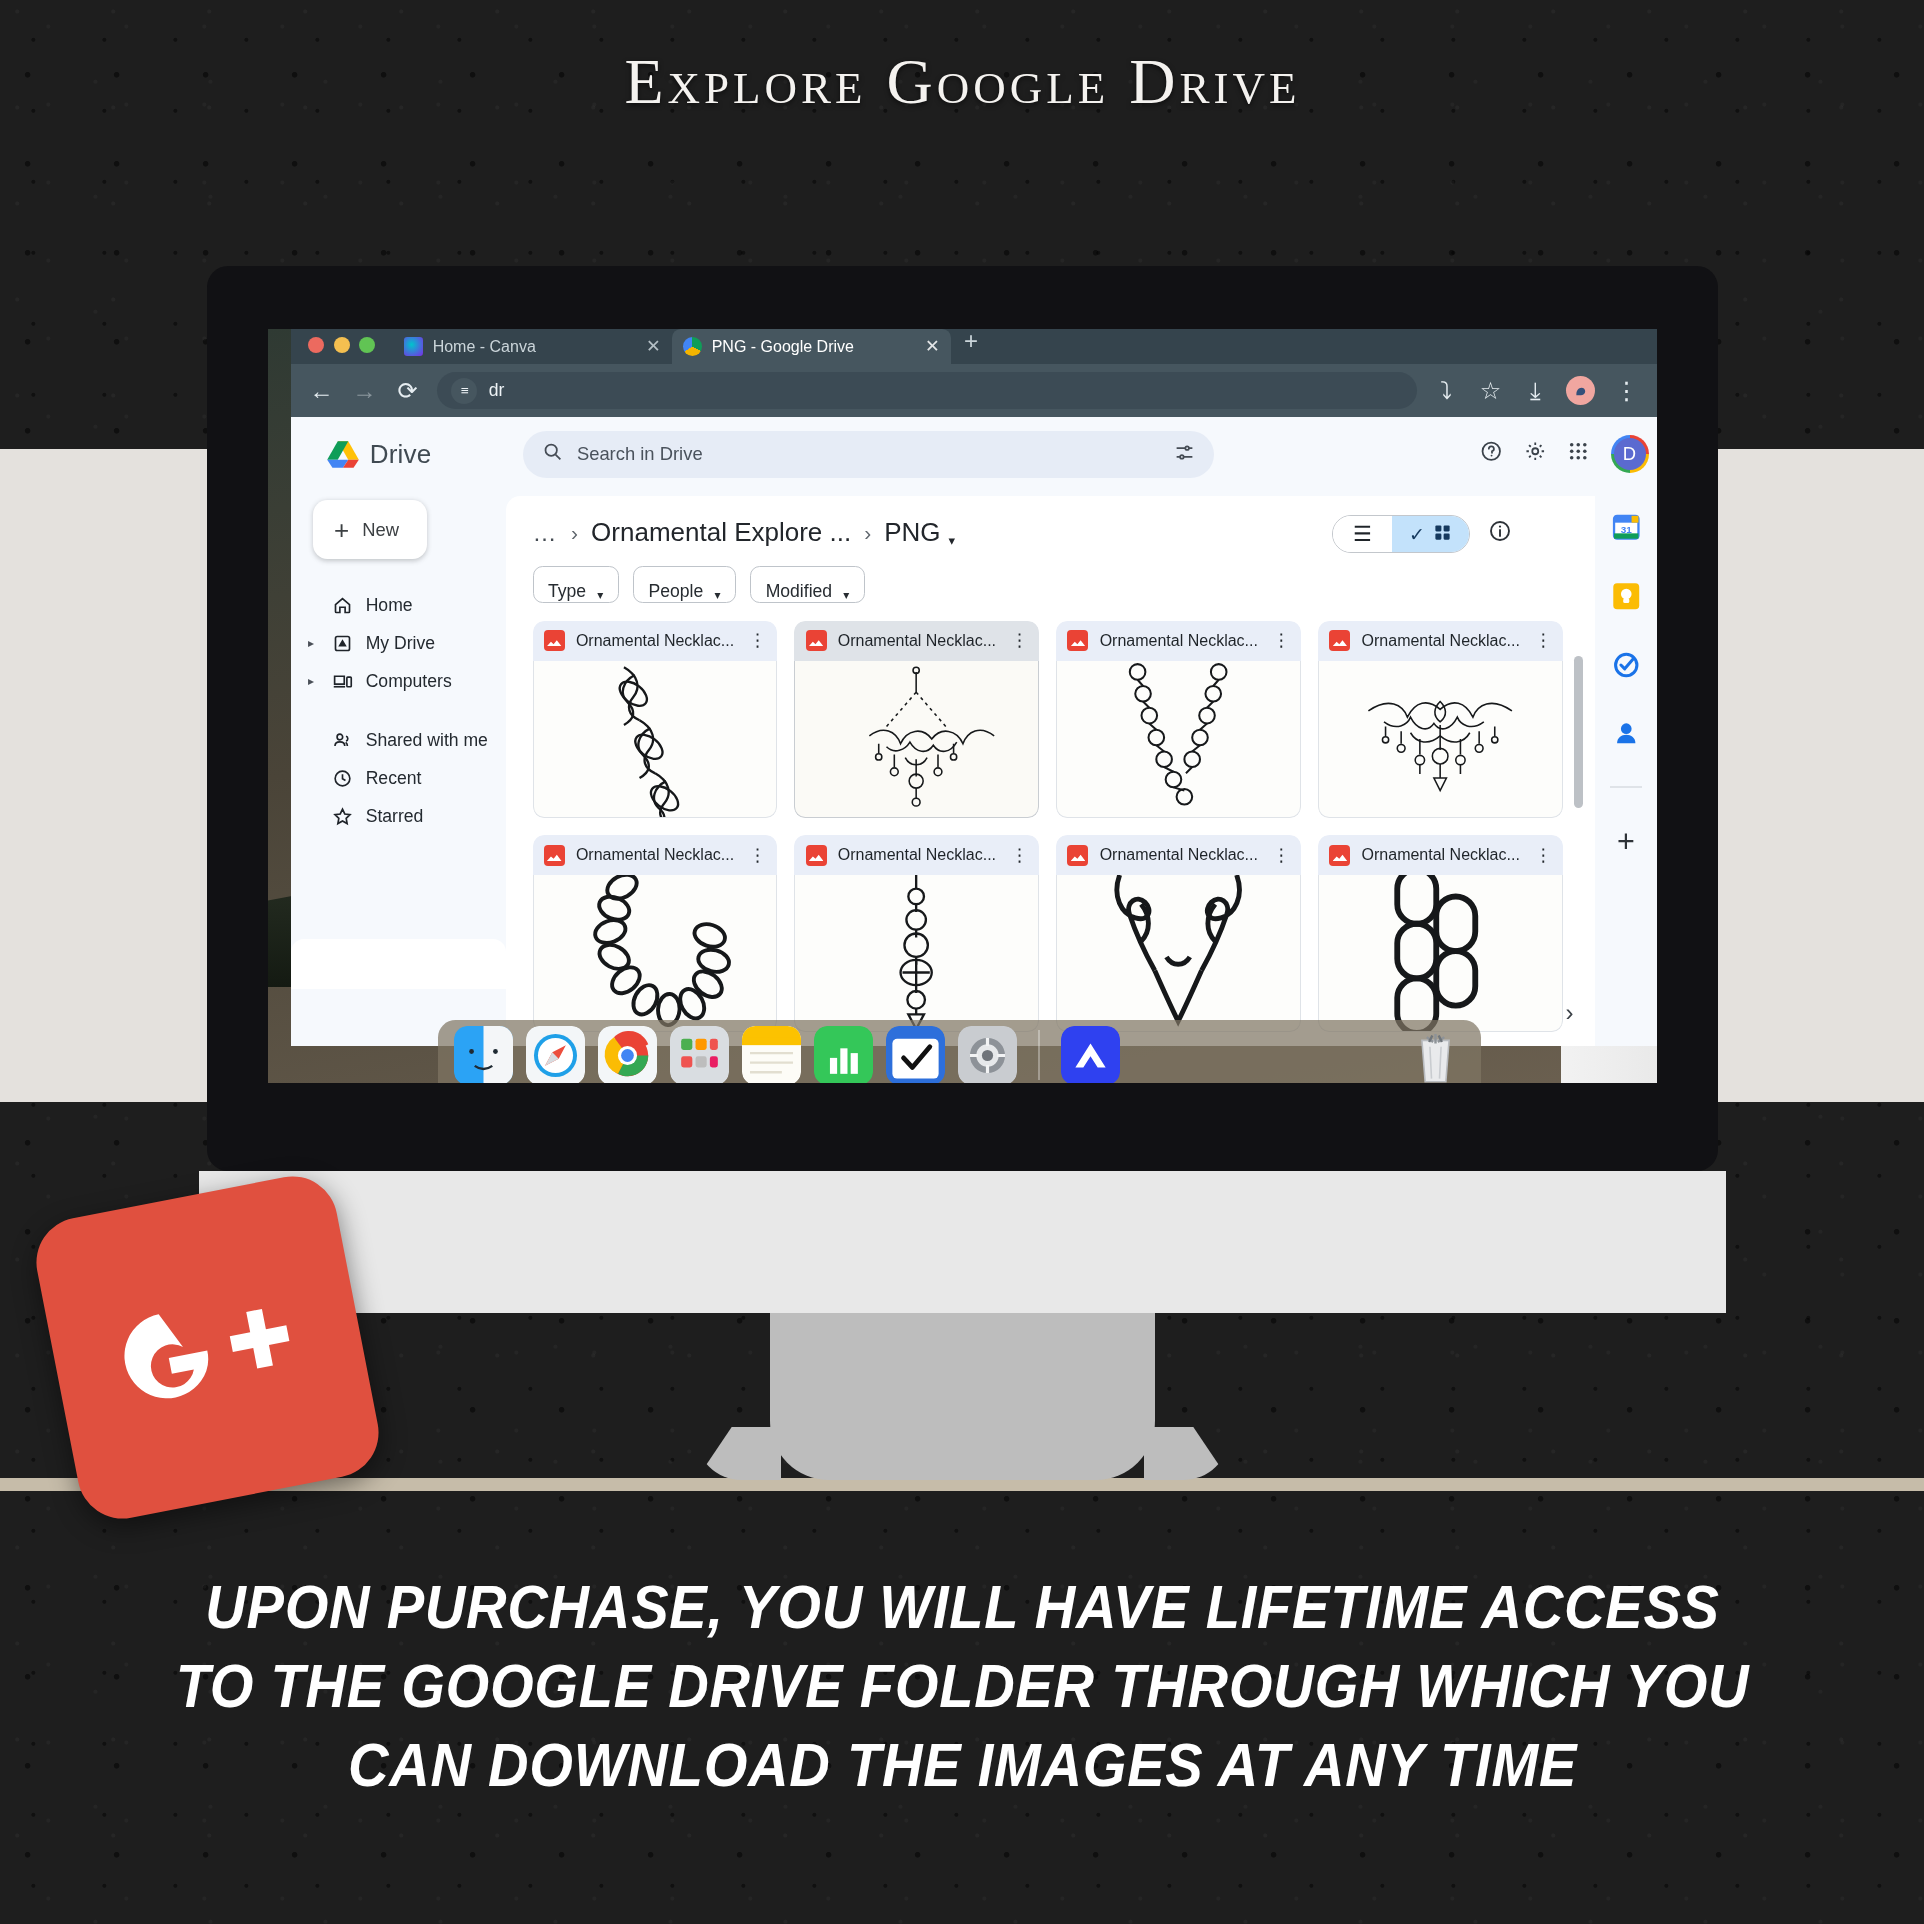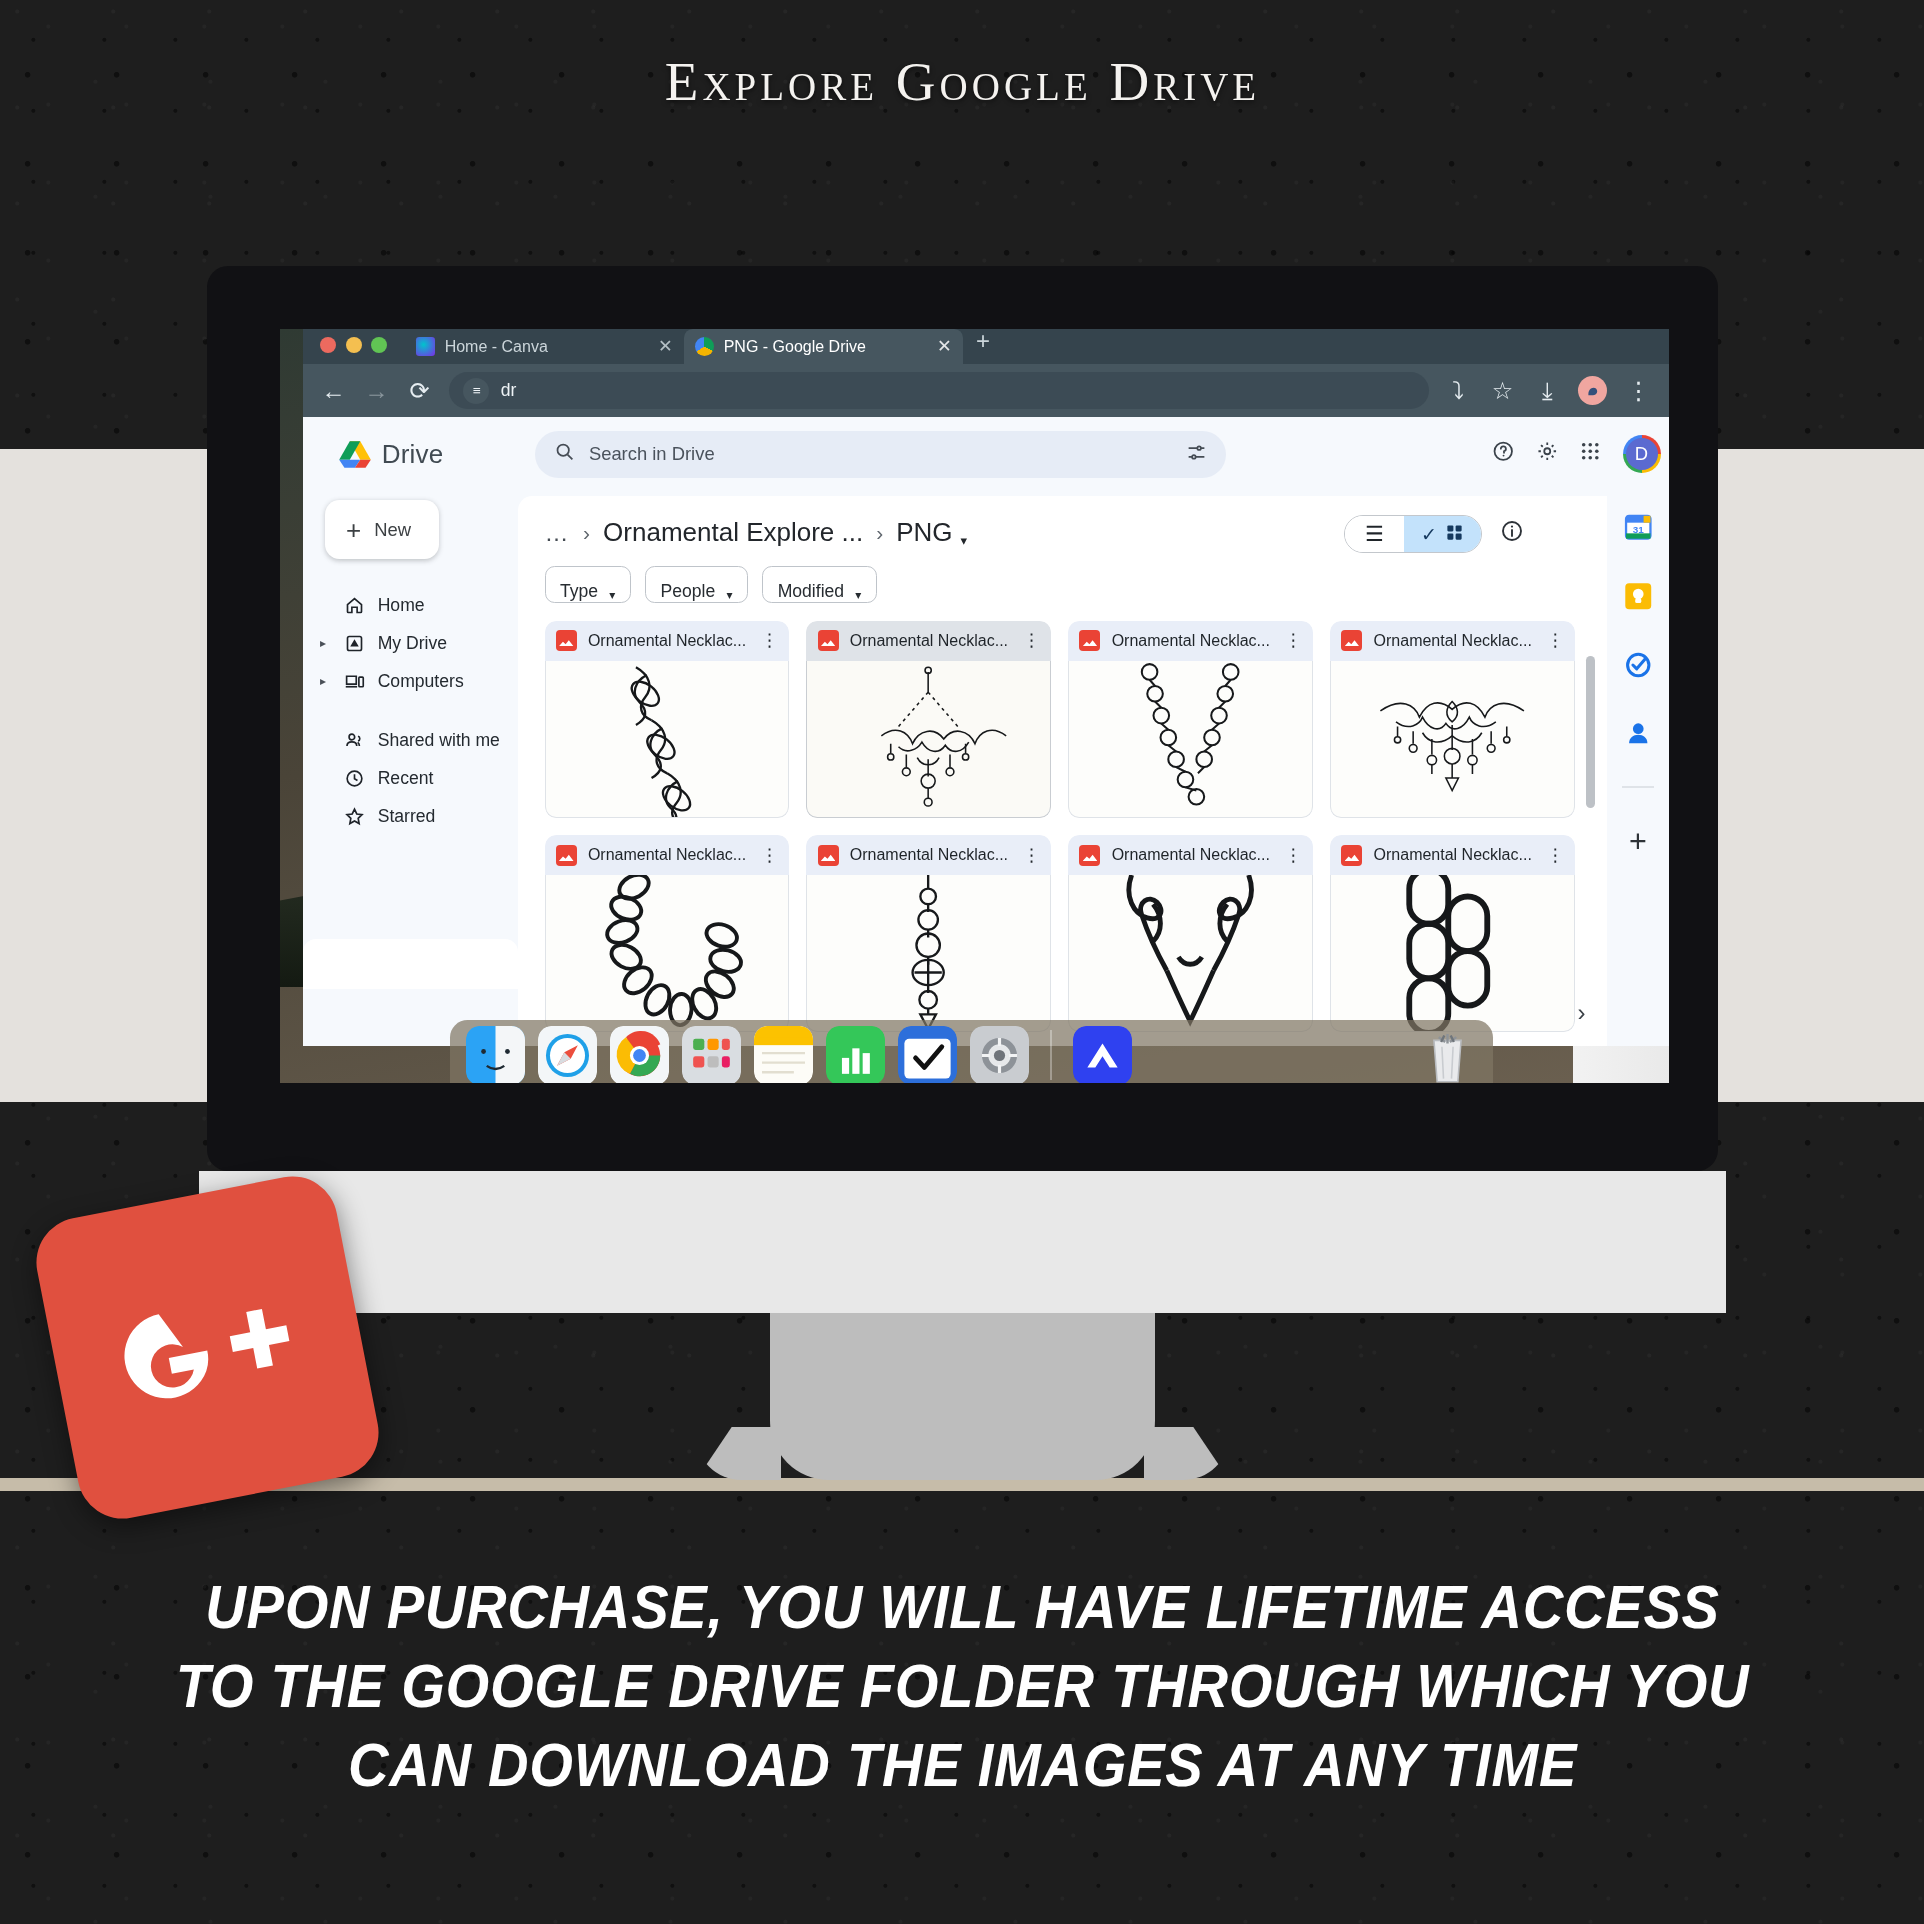--- a/index.html
+++ b/index.html
@@ -35,21 +35,21 @@
     height: 13px; background: #c6bca9;
     top: 1478px;
   }
 
   
   .headline {
     position: absolute; top: 30.5px; left: 0; width: 100%;
     text-align: center;
     color: #f4f2ef;
     font-family: "Liberation Serif", "DejaVu Serif", serif;
-    font-size: 55px;
+    font-size: 64px;
     line-height: 101px;
     letter-spacing: 4px;
     font-weight: 400;
     font-variant: small-caps;
     text-shadow: 0 1.6px 4.8px rgba(0,0,0,.6);
   }
   .headline .ln { display: block; }
 
   
   .monitor {
@@ -58,21 +58,20 @@
     width: 1511px; height: 905px;
     background: #111114;
     border-radius: 21px;
   }
   .monitor-screen {
     position: absolute;
     left: 61px; top: 63px;
     width: 1389px; height: 754px;
     background: #0c4a6e;
     overflow: hidden;
-    margin-left: 12px;
   }
   .monitor-chin {
     position: absolute;
     left: 199px; top: 1171px;
     width: 1527px; height: 142px;
     background: #e8e8e8;
   }
   .monitor-neck {
     position: absolute;
     left: 770px; top: 1313px;

